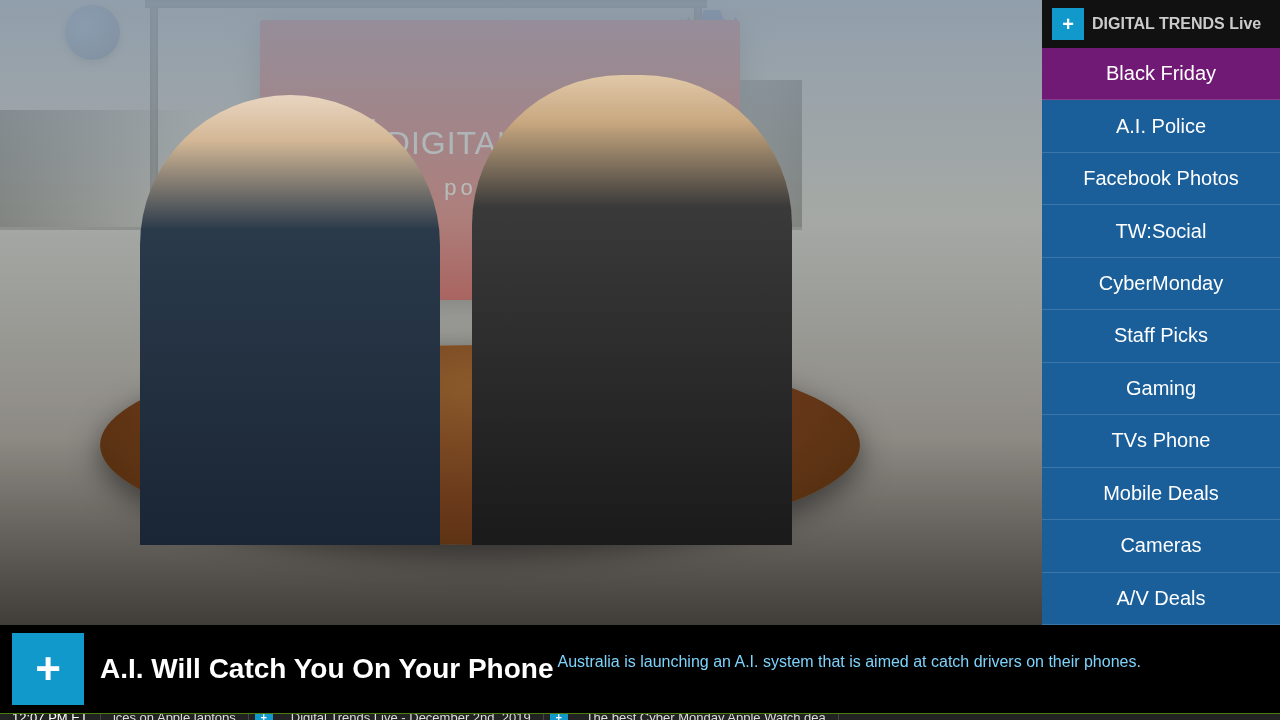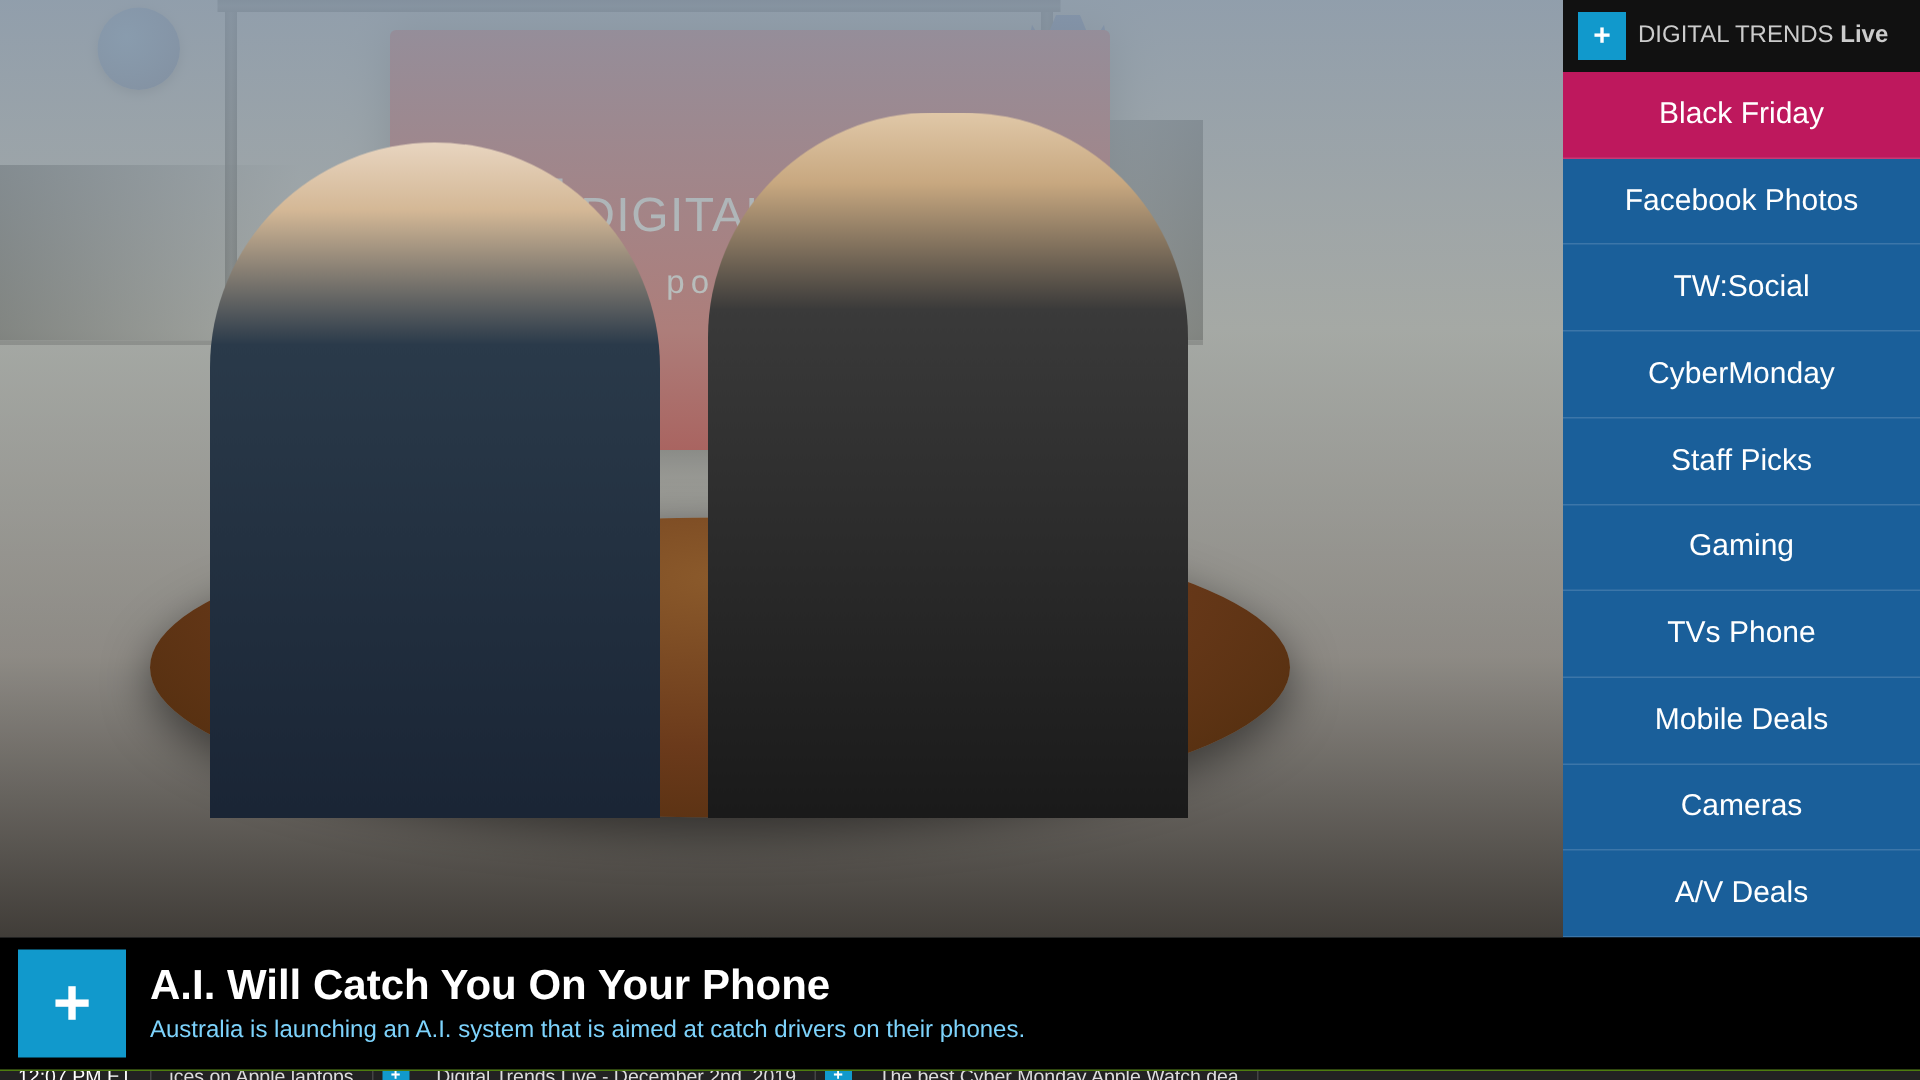--- a/index.html
+++ b/index.html
@@ -213,21 +213,21 @@
       justify-content: center;
       color: white;
       font-size: 20px;
       font-weight: 500;
       border-bottom: 1px solid rgba(255,255,255,0.15);
       cursor: pointer;
       padding: 0 12px;
     }
 
     .sidebar-item.active {
-      background: #be185d;
+      background: #701a75;
     }
 
     
     #bottom-bar {
       position: absolute;
       bottom: 0;
       left: 0;
       right: 0;
       height: 95px;
       background: rgba(0,0,0,0.92);
@@ -251,21 +251,21 @@
       align-items: center;
       justify-content: center;
       color: white;
       font-size: 44px;
       font-weight: bold;
       flex-shrink: 0;
     }
 
     .bottom-content {
       display: flex;
-      flex-direction: column;
+      flex-direction: row;
       gap: 4px;
     }
 
     .bottom-headline {
       color: white;
       font-size: 28px;
       font-weight: bold;
       line-height: 1.2;
     }
 
@@ -467,26 +467,29 @@
 
   <div class="person-left"></div>
 
   <div class="person-right"></div>
 </div>
 
 <div id="sidebar">
   <div class="sidebar-header">
     <div class="sidebar-header-icon">+</div>
     <div class="sidebar-header-title">
-      <span style="font-weight:normal;">DIGITAL TRENDS</span><span> Live</span>
+      <span style="font-weight:bold;">DIGITAL TRENDS</span><span> Live</span>
     </div>
   </div>
 
   <div class="sidebar-item active">
     <span>Black Friday</span>
+  </div>
+  <div class="sidebar-item">
+    <span>A.I. Police</span>
   </div>
   <div class="sidebar-item">
     <span>Facebook Photos</span>
   </div>
   <div class="sidebar-item">
     <span>TW:Social</span>
   </div>
   <div class="sidebar-item">
     <span>CyberMonday</span>
   </div>

